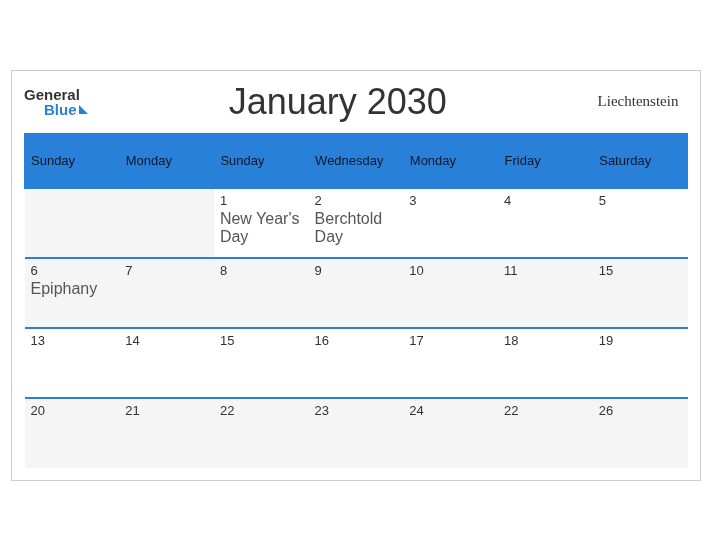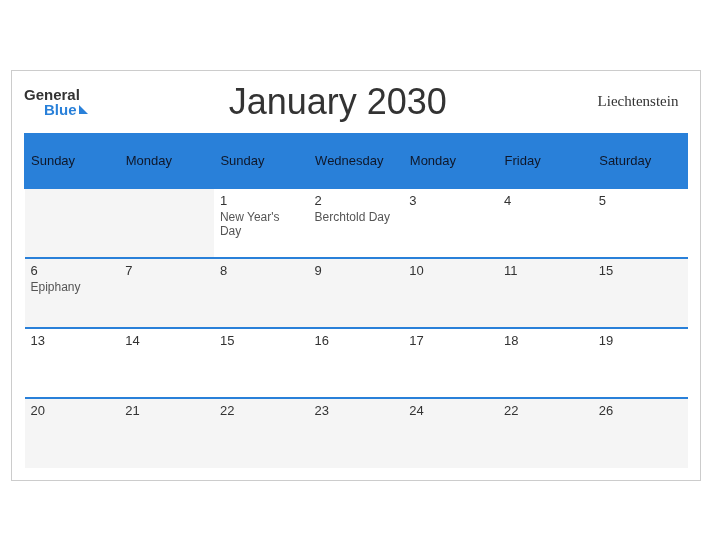--- a/index.html
+++ b/index.html
@@ -96,21 +96,21 @@
       background: #f5f5f5;
     }
     .day-number {
       display: block;
       font-size: 13px;
       color: #333;
       margin-bottom: 2px;
     }
     .holiday-name {
       display: block;
-      font-size: 12px;
+      font-size: 16px;
       color: #555;
     }
     tr:nth-child(odd) td {
       background: #fff;
     }
     tr:nth-child(even) td {
       background: #f5f5f5;
     }
     tr:nth-child(even) td.empty {
       background: #ebebeb;

